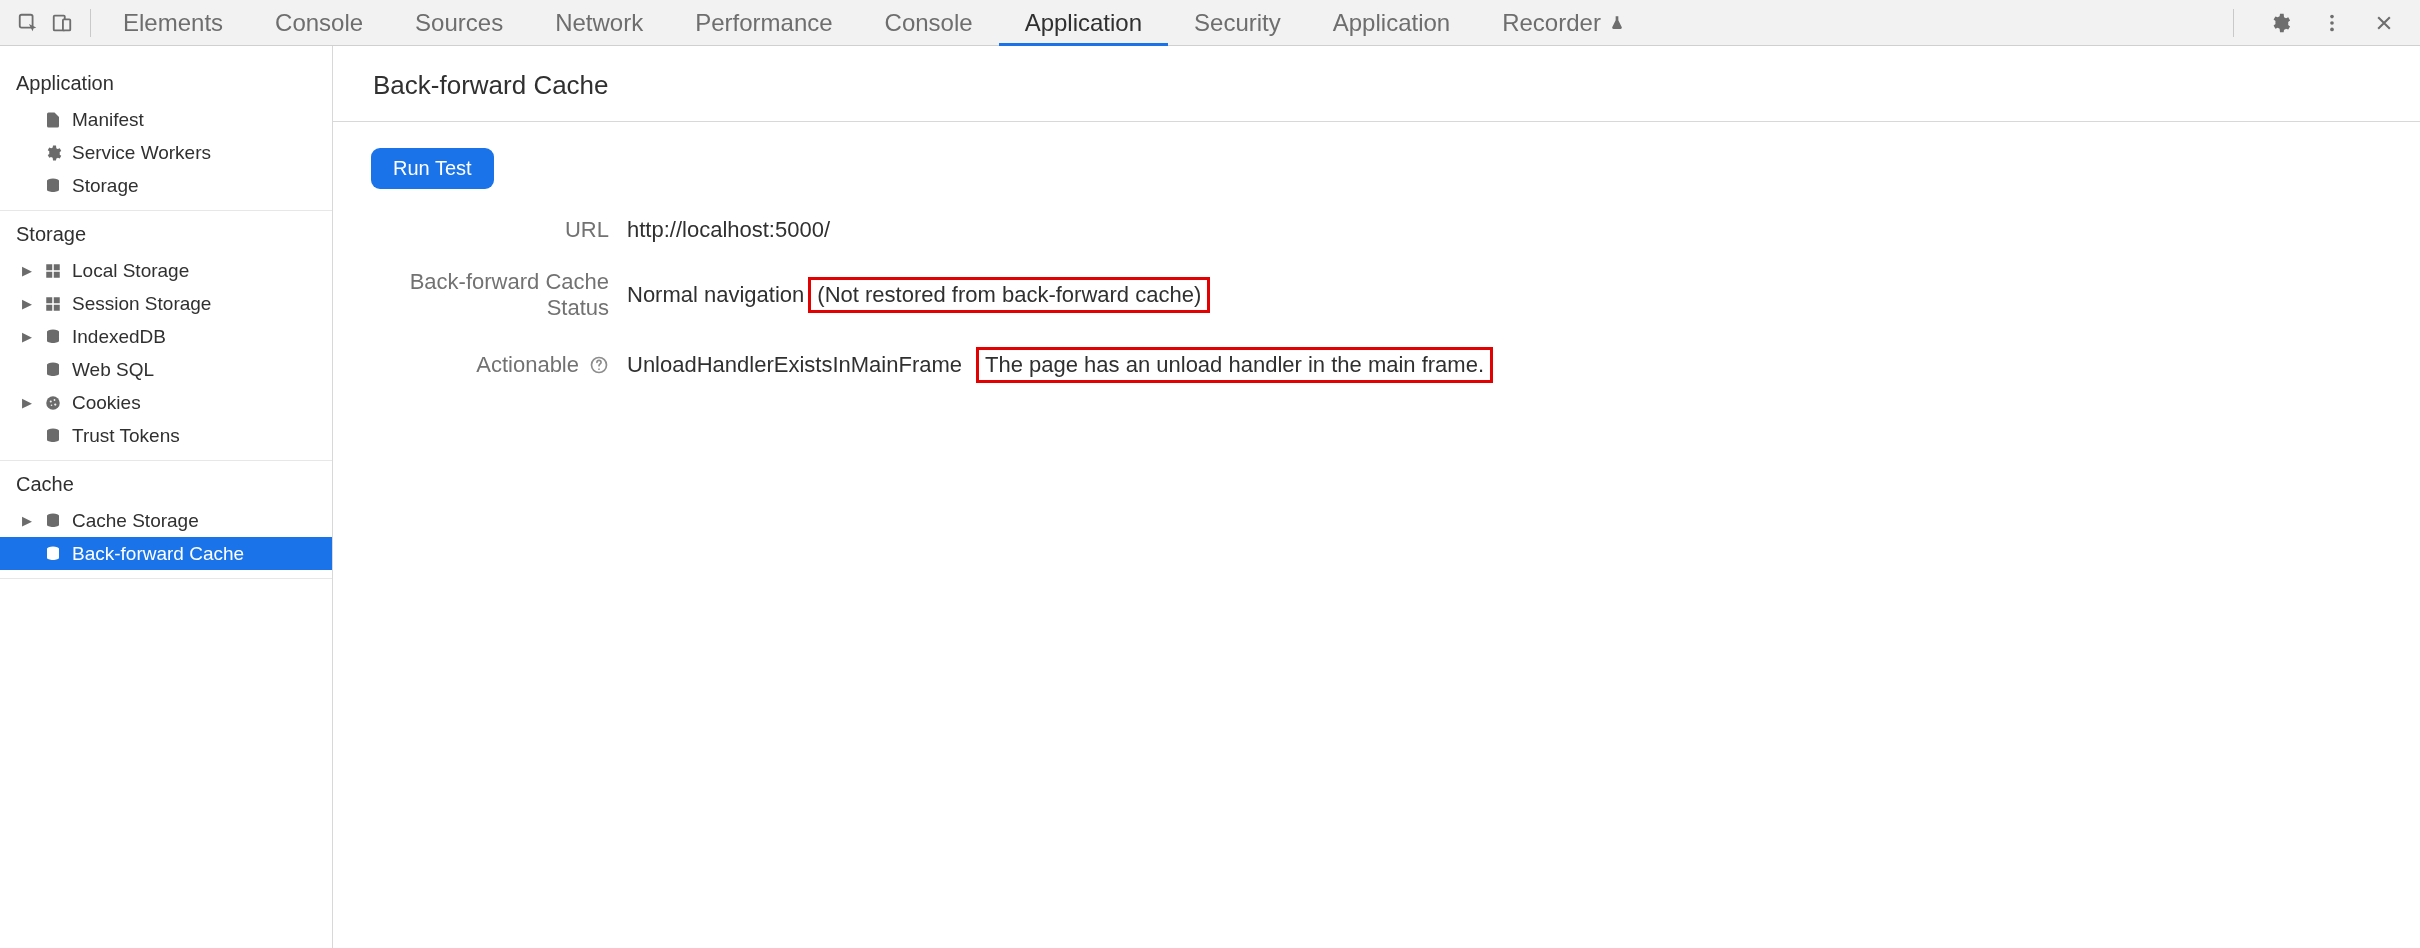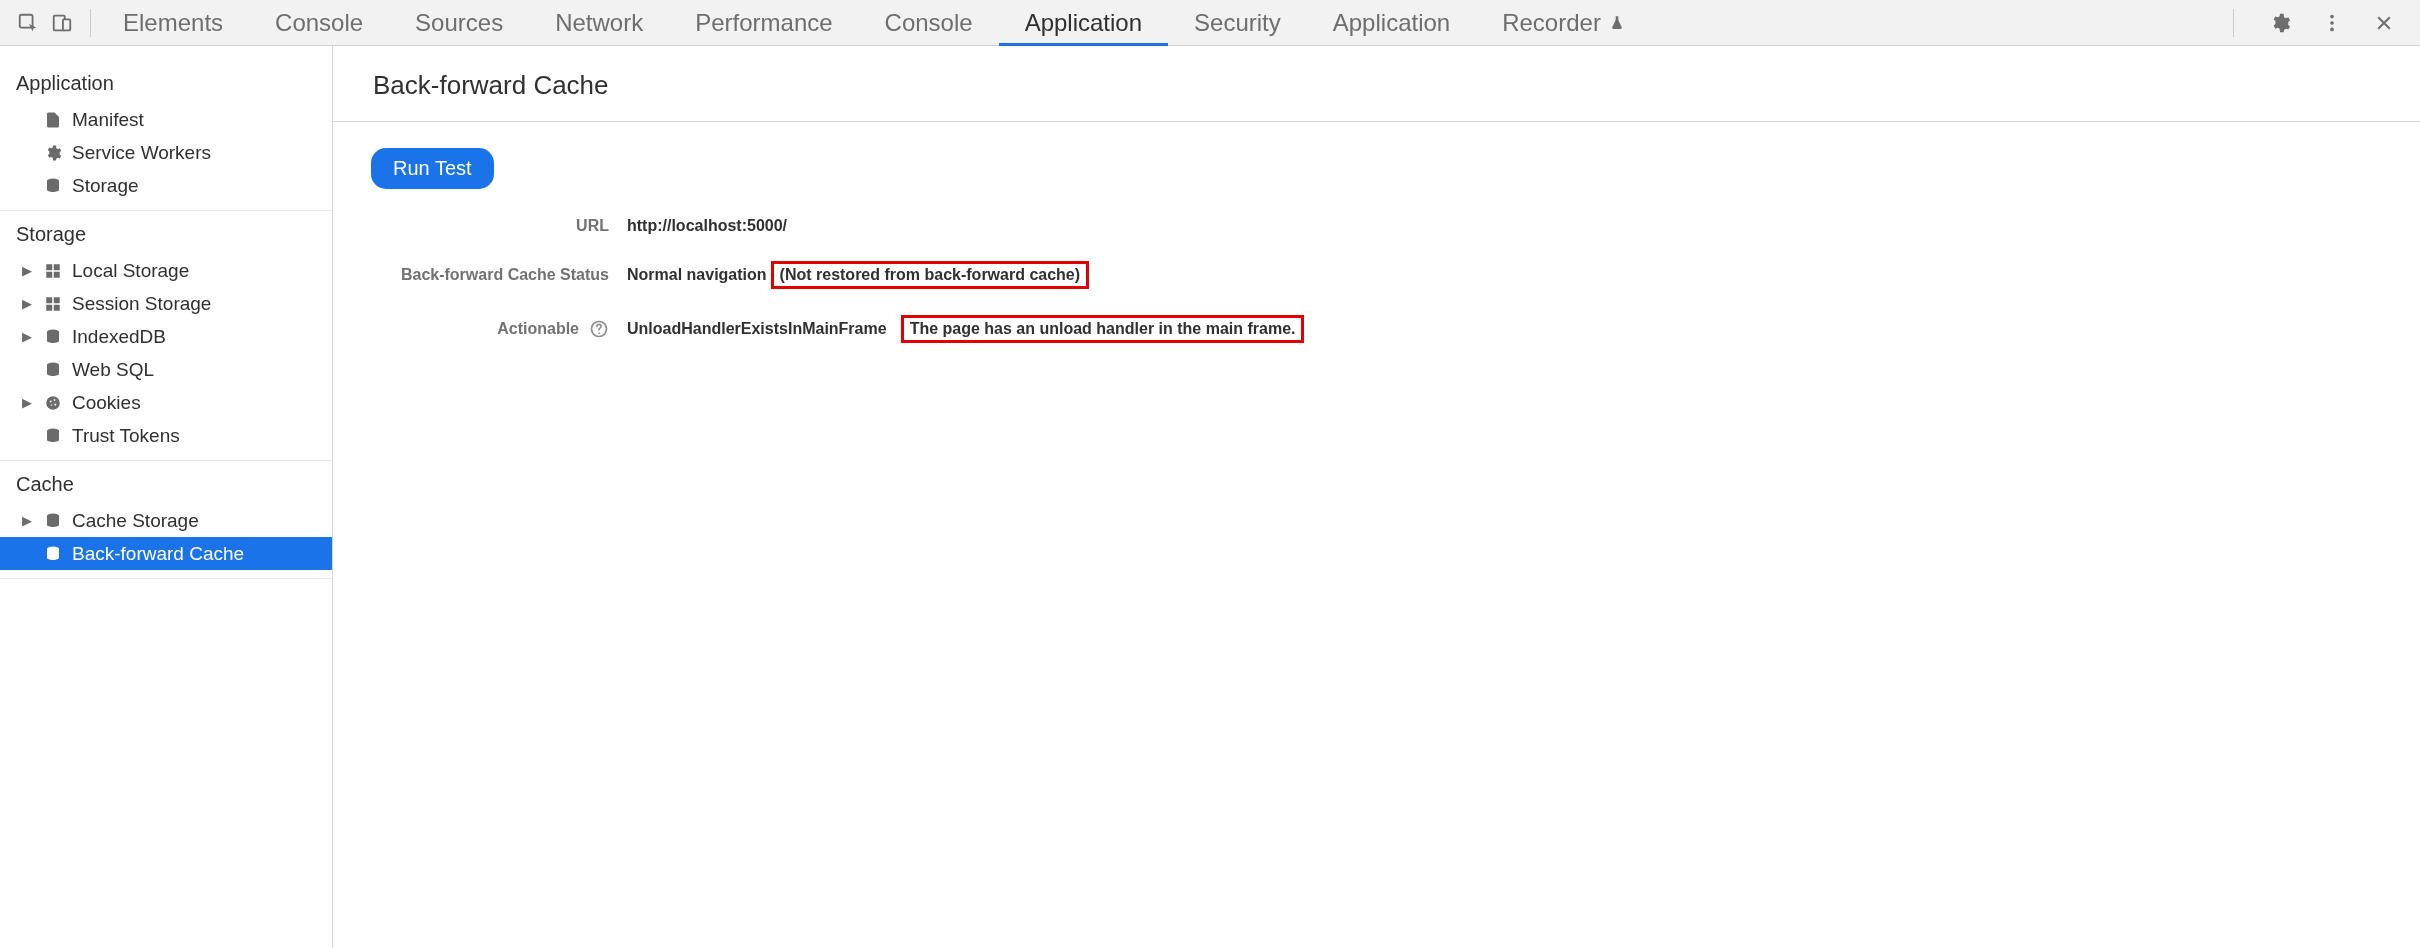--- a/index.html
+++ b/index.html
@@ -122,33 +122,32 @@
   }
   .content hr {
     border: none;
     border-top: 1px solid #d8d8d8;
     margin: 0 -36px 26px -36px;
   }
   .run-btn {
     background: #1a73e8;
     color: #ffffff;
     border: none;
-    border-radius: 15px;
+    border-radius: 9px;
     font-size: 20px;
     padding: 9px 22px;
     cursor: pointer;
     margin-left: 2px;
     margin-bottom: 28px;
   }
   .kv-row {
     display: flex;
     align-items: center;
     margin-bottom: 26px;
-    font-size: 16px;
-    font-weight: bold;
+    font-size: 22px;
   }
   .kv-label {
     width: 258px;
     text-align: right;
     color: #727272;
     padding-right: 18px;
     display: flex;
     justify-content: flex-end;
     align-items: center;
     gap: 10px;

